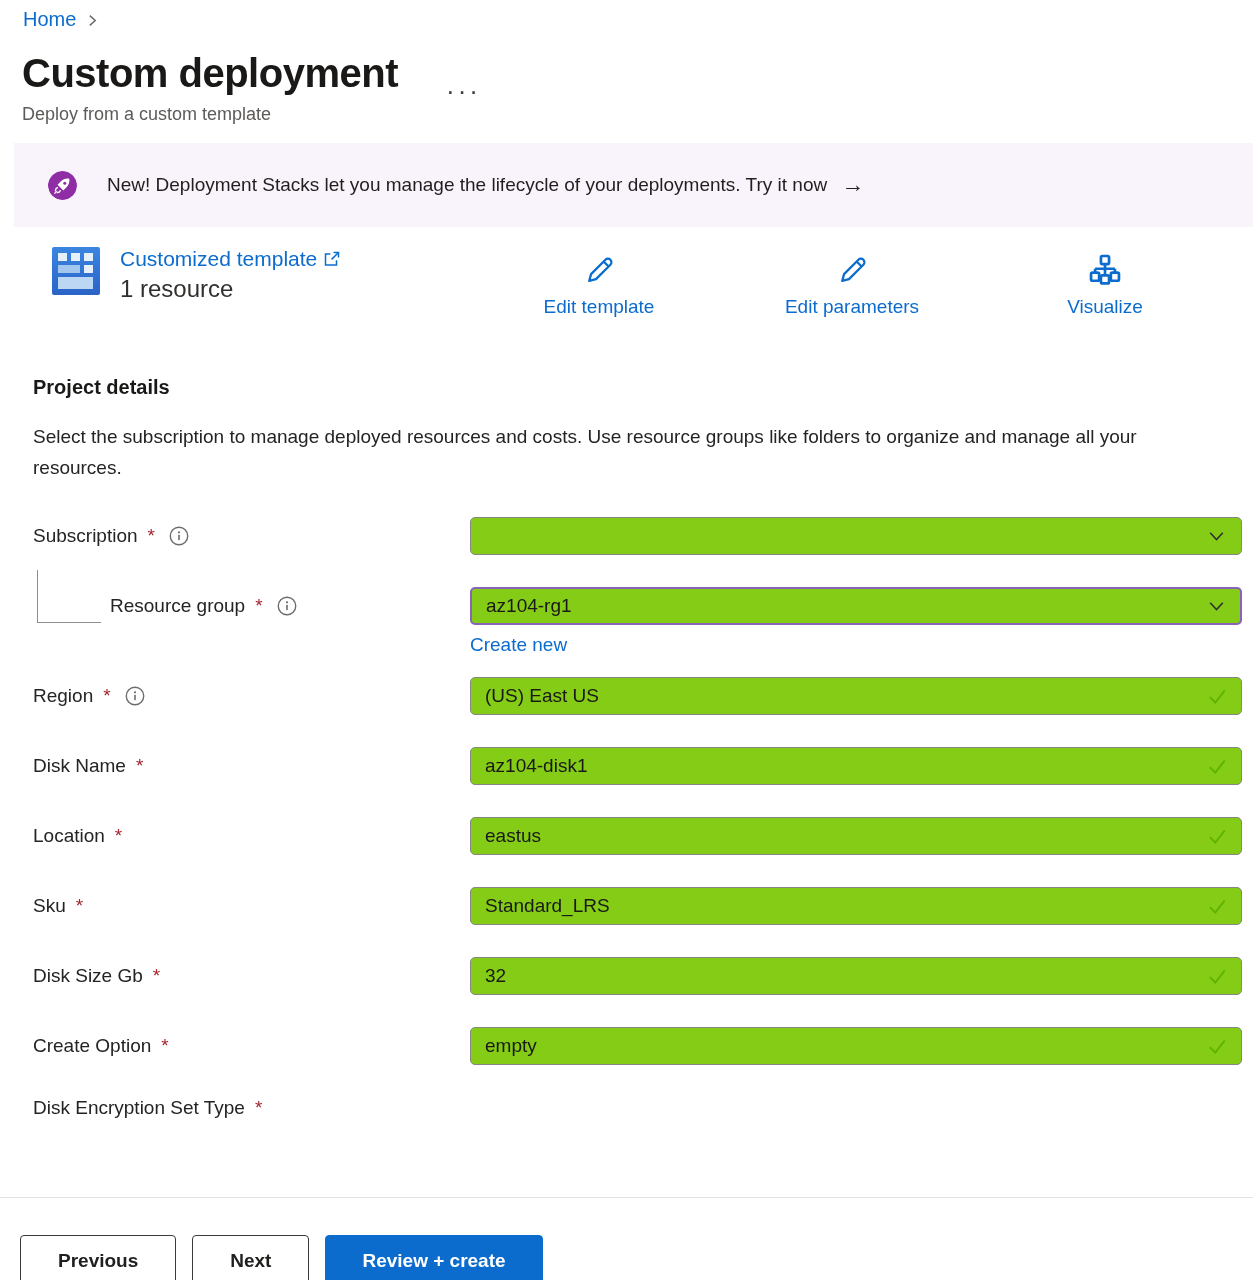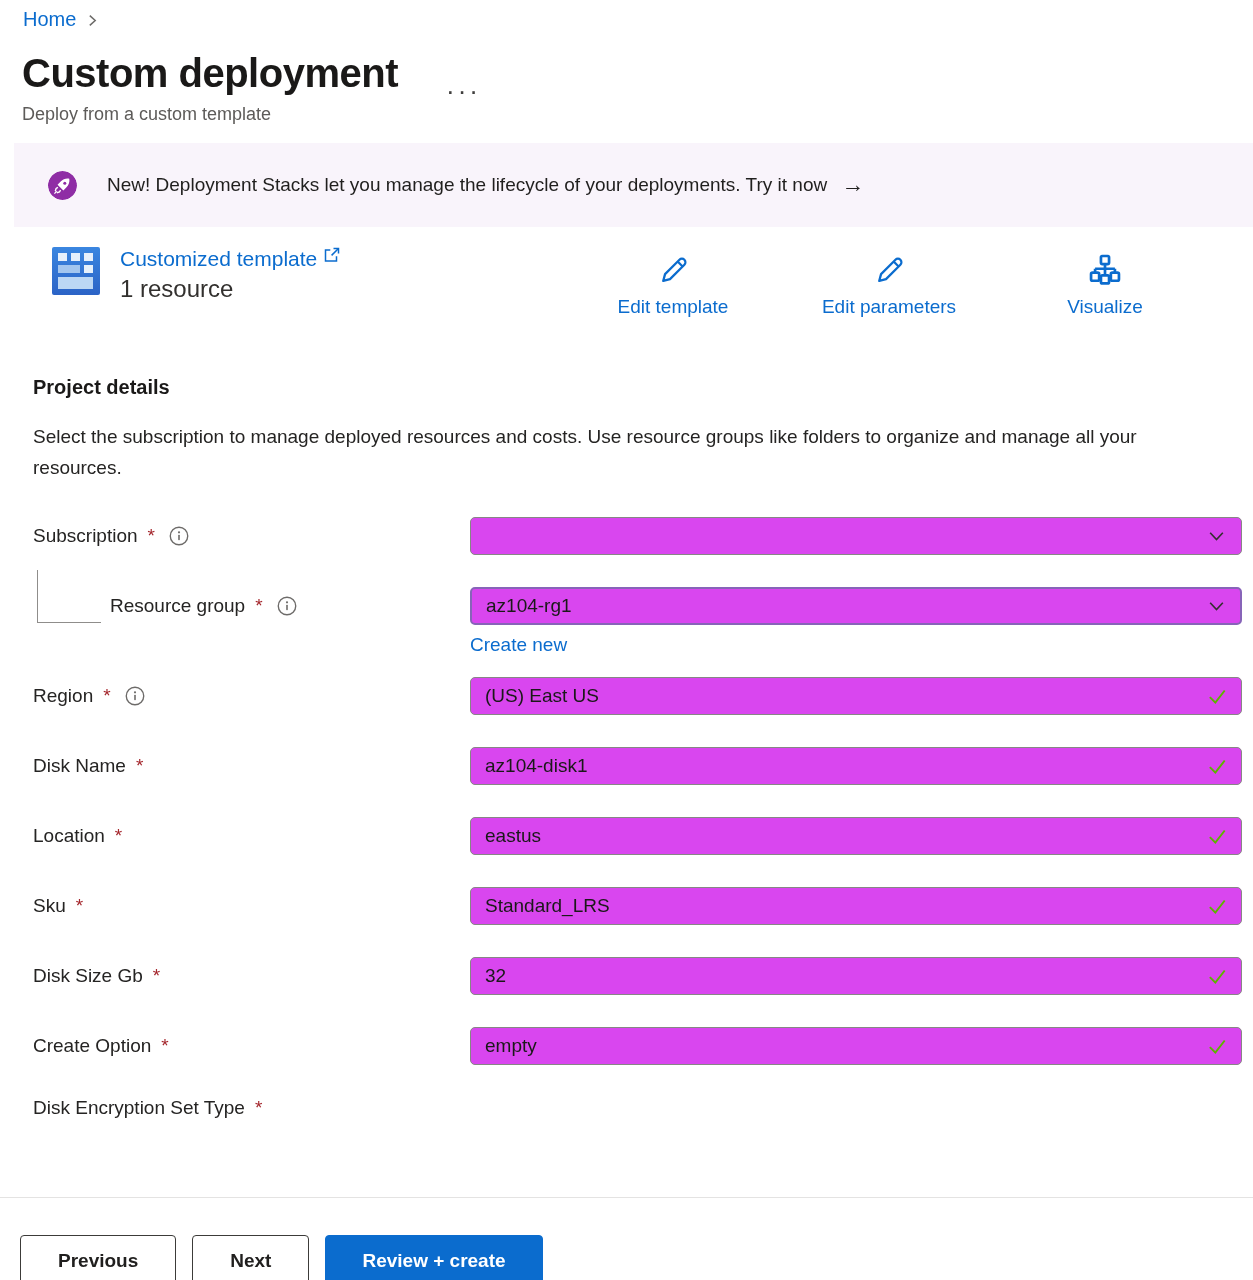--- a/index.html
+++ b/index.html
@@ -27,43 +27,43 @@
   
   .banner { margin: 18px 0 0 14px; height: 84px; background: #f9f4fb; display: flex; align-items: center; padding-left: 34px; }
   .rocket-circle { width: 29px; height: 29px; border-radius: 50%; flex: 0 0 29px; }
   .banner-text { margin-left: 30px; font-size: 19px; color: #201f1e; }
   .banner-arrow { margin-left: 14px; font-size: 23px; color: #201f1e; margin-top: -2px; }
 
   
   .template-row { margin: 20px 40px 0 52px; display: flex; align-items: flex-start; }
   .template-icon { width: 48px; height: 48px; flex: 0 0 48px; }
   .template-info { margin-left: 20px; }
-  .template-link { font-size: 21px; color: #0b6cce; text-decoration: none; cursor: pointer; display: inline-flex; gap: 7px; }
+  .template-link { font-size: 21px; color: #0b6cce; text-decoration: none; cursor: pointer; display: inline-flex; align-items: center; gap: 7px; }
   .resource-count { margin-top: 4px; font-size: 24px; color: #32302e; }
-  .template-actions { margin-left: auto; display: flex; margin-top: 6px; }
+  .template-actions { margin-left: auto; display: flex; margin-top: 6px; gap: 37px; }
   .action-item { width: 216px; display: flex; flex-direction: column; align-items: center; cursor: pointer; }
   .action-item .a-label { margin-top: 7px; font-size: 19px; color: #0b6cce; }
 
   
   .section-heading { margin: 58px 0 0 33px; font-size: 20px; font-weight: 700; color: #1a1918; }
   .section-heading.instance { margin-top: 50px; }
   .section-desc { margin: 22px 20px 0 33px; font-size: 19px; line-height: 31px; color: #252423; max-width: 1155px; }
 
   
   .form { margin: 0 11px 0 33px; }
   .form-row { display: flex; align-items: center; position: relative; }
   .label-col { width: 437px; flex: 0 0 437px; display: flex; align-items: center; gap: 8px; font-size: 19px; color: #252423; }
   .req { color: #a4262c; margin-left: 2px; }
   .info-icon { display: inline-flex; margin-left: 6px; cursor: pointer; }
   .input-col { flex: 1; position: relative; }
 
   .select-box, .text-input {
     width: 100%; height: 38px;
     border: 1px solid #878685; border-radius: 5px;
-    background: #d946ef;
+    background: #84cc16;
     font-size: 19px; color: #1a1918;
     display: flex; align-items: center;
     padding: 0 44px 0 14px;
     font-family: "Liberation Sans", sans-serif;
   }
   .select-box { cursor: pointer; }
   .select-box.modified { border: 2px solid #8764b8; }
   .chevron-down { position: absolute; right: 16px; top: 50%; transform: translateY(-50%); pointer-events: none; display: flex; }
   .valid-check { position: absolute; right: 14px; top: 50%; transform: translateY(-50%); display: flex; }
 

